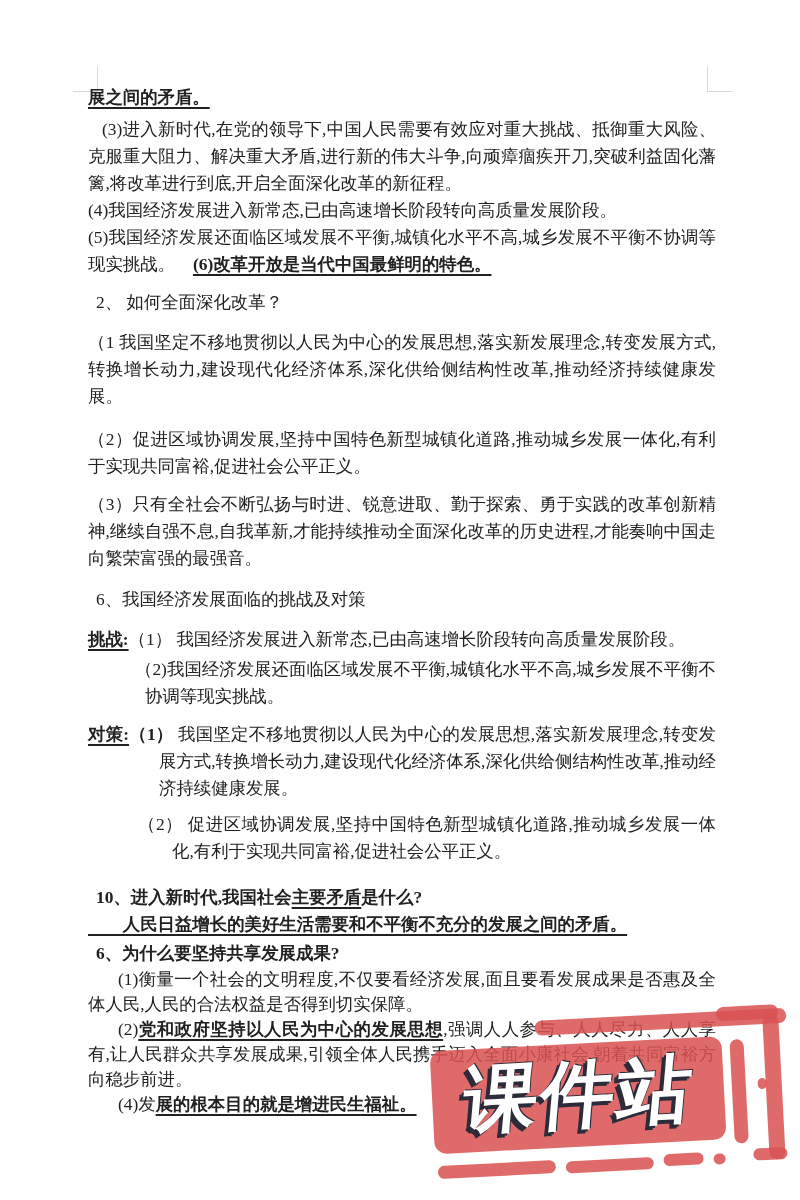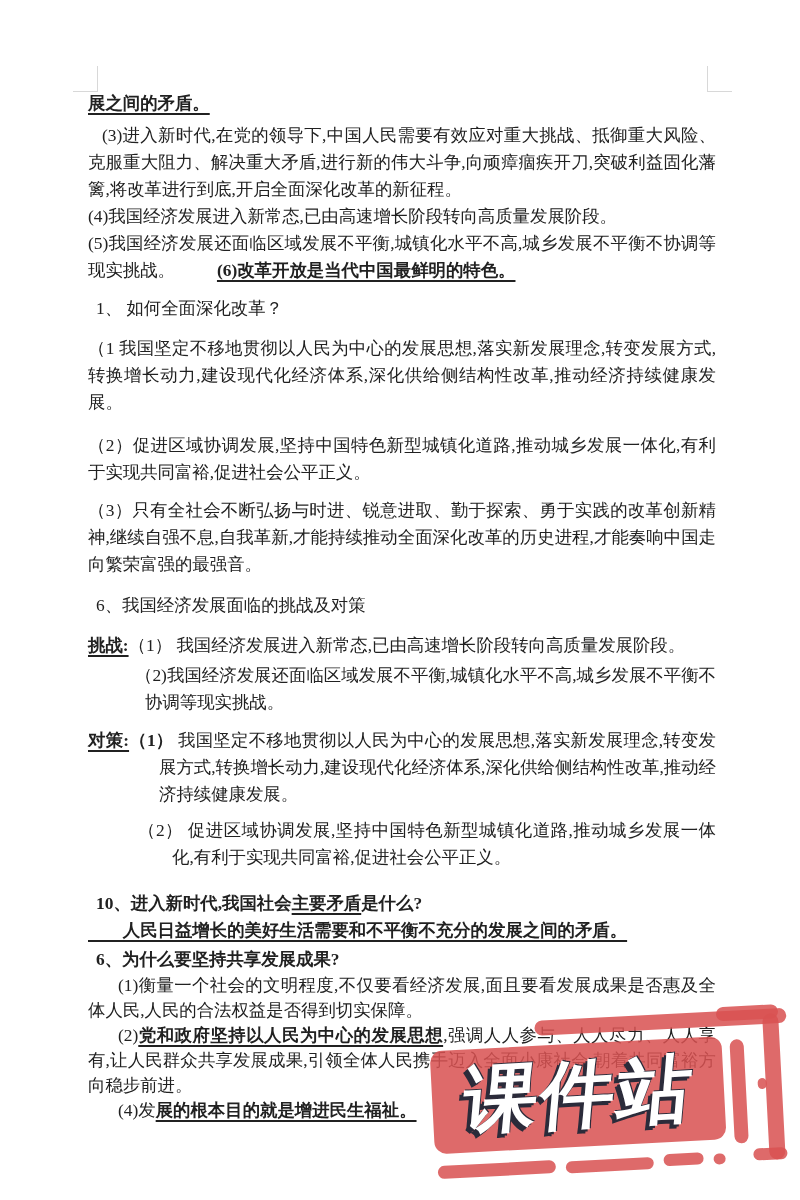--- a/index.html
+++ b/index.html
@@ -20,21 +20,21 @@
   .content p.lh25 { line-height:25px; }
   .b { font-weight:bold; }
   .u { text-decoration:underline; text-decoration-thickness:2px; text-underline-offset:4px; }
   .ind1 { text-indent:14px; }      
   .ind2 { text-indent:30px; }      
   .indh { text-indent:8px; }       
   .hang-tz  { padding-left:57px; text-indent:-10px; }
   .hang-dc1 { padding-left:71px; text-indent:-71px; }
   .hang-dc2 { padding-left:84px; text-indent:-34px; }
   .ansline  { margin-left:9px; }
-  .gapleft  { margin-left:42px; }
+  .gapleft  { margin-left:18px; }
 
   
   .stamp { position:absolute; left:420px; top:990px; width:382px; height:205px; pointer-events:none; }
   .st-rot { position:absolute; inset:0; transform:rotate(-3deg); transform-origin:50% 50%; }
   .st-piece { position:absolute; background:rgba(217,82,82,0.86); border-radius:8px; }
   .st-body     { left:12px;  top:52px;  width:292px; height:103px; border-radius:12px; }
   .st-bar-top  { left:118px; top:27px;  width:252px; height:15px; }
   .st-bar-right{ left:312px; top:56px;  width:14px;  height:104px; }
   .st-frame-top{ left:300px; top:23px;  width:62px;  height:14px; }
   .st-frame-v  { left:346px; top:32px;  width:16px;  height:146px; }
@@ -57,29 +57,29 @@
 </head>
 <body>
 
 <div class="page">
 
   <div class="corner tl"></div>
   <div class="corner tr"></div>
 
   <div class="content">
 
-    <p style="margin-top:6px"><span class="b u">展之间的矛盾。</span></p>
+    <p style=""><span class="b u">展之间的矛盾。</span></p>
 
     <p class="ind1" style="margin-top:5px"><span>(3)进入新时代,在党的领导下,中国人民需要有效应对重大挑战、抵御重大风险、克服重大阻力、解决重大矛盾,进行新的伟大斗争,向顽瘴痼疾开刀,突破利益固化藩篱,将改革进行到底,开启全面深化改革的新征程。</span></p>
 
     <p><span>(4)我国经济发展进入新常态,已由高速增长阶段转向高质量发展阶段。</span></p>
 
     <p><span>(5)我国经济发展还面临区域发展不平衡,城镇化水平不高,城乡发展不平衡不协调等现实挑战。</span><span class="b u gapleft">(6)改革开放是当代中国最鲜明的特色。</span></p>
 
-    <p class="indh" style="margin-top:11px"><span>1、 如何全面深化改革？</span></p>
+    <p class="indh" style="margin-top:11px"><span>2、 如何全面深化改革？</span></p>
 
     <p style="margin-top:13px"><span>（1 我国坚定不移地贯彻以人民为中心的发展思想,落实新发展理念,转变发展方式,转换增长动力,建设现代化经济体系,深化供给侧结构性改革,推动经济持续健康发展。</span></p>
 
     <p style="margin-top:16px"><span>（2）促进区域协调发展,坚持中国特色新型城镇化道路,推动城乡发展一体化,有利于实现共同富裕,促进社会公平正义。</span></p>
 
     <p style="margin-top:11px"><span>（3）只有全社会不断弘扬与时进、锐意进取、勤于探索、勇于实践的改革创新精神,继续自强不息,自我革新,才能持续推动全面深化改革的历史进程,才能奏响中国走向繁荣富强的最强音。</span></p>
 
     <p class="indh" style="margin-top:14px"><span>6、我国经济发展面临的挑战及对策</span></p>
 
     <p style="margin-top:13px"><span class="b u">挑战:</span><span>（1） 我国经济发展进入新常态,已由高速增长阶段转向高质量发展阶段。</span></p>

